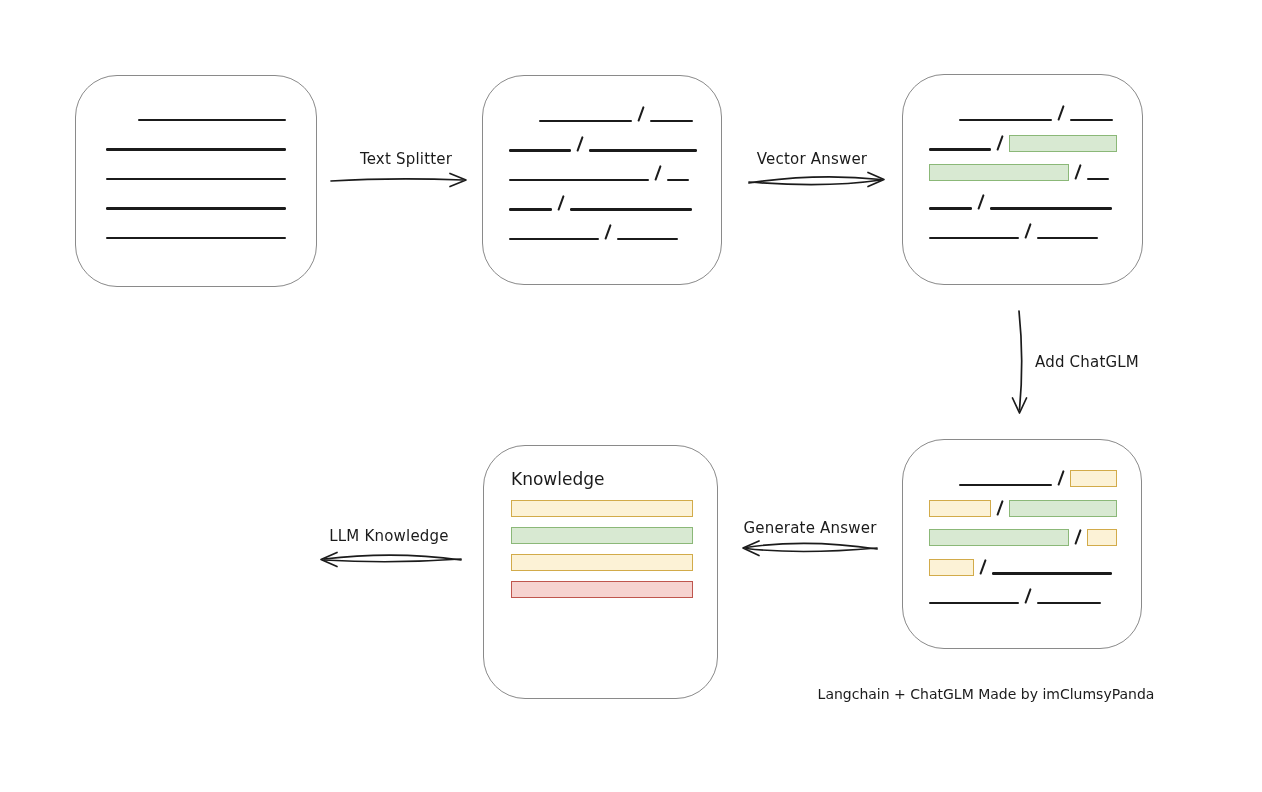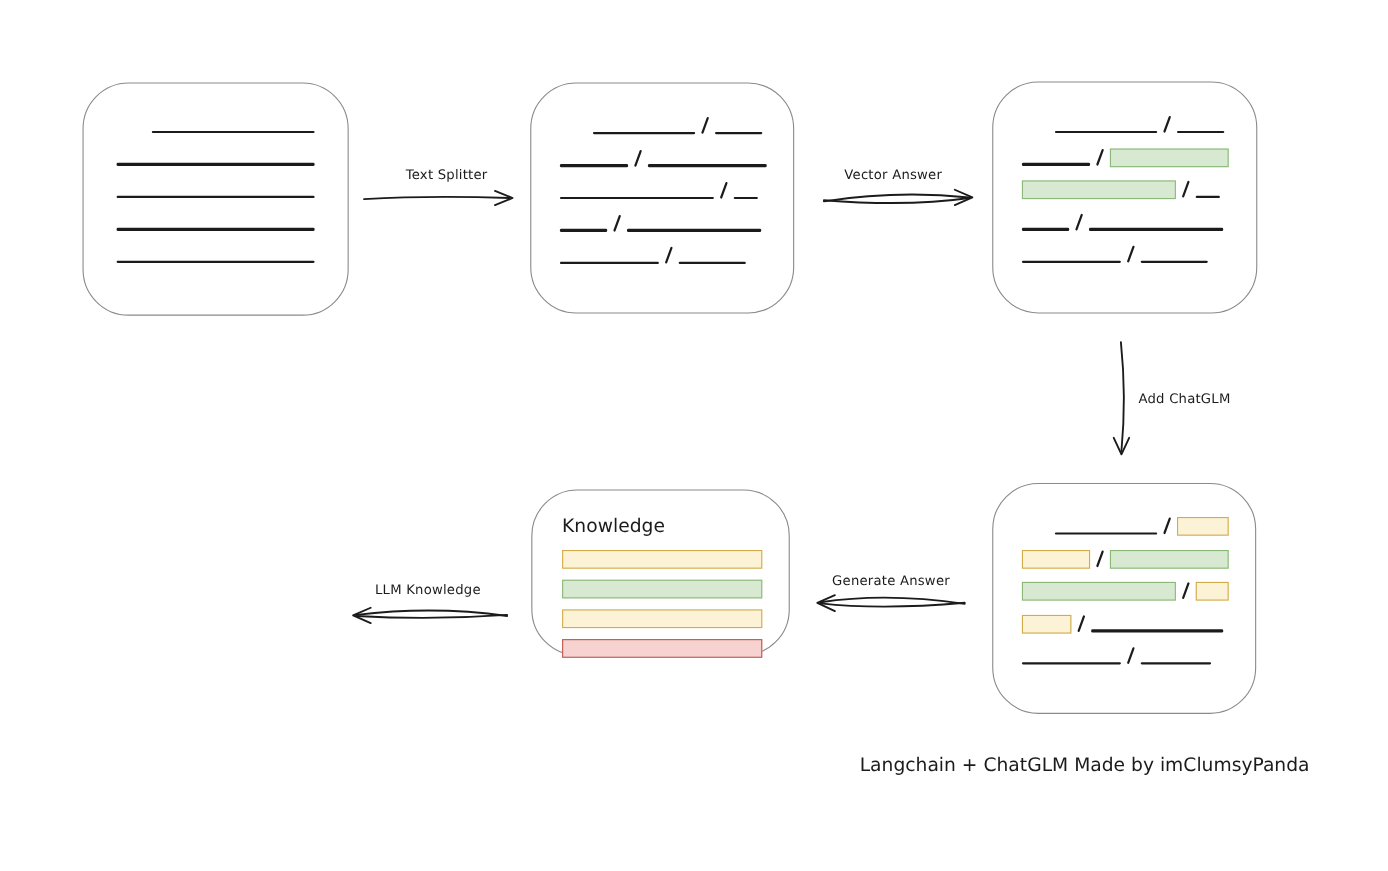--- a/index.html
+++ b/index.html
@@ -32,36 +32,36 @@
   }
   
   #doc-box{left:75px;top:75px;width:242px;height:212px;padding:17px 0 0 30px;}
   #doc-box .row{height:29.4px;}
   #split-box{left:482px;top:75px;width:240px;height:210px;padding:18px 0 0 26px;}
   #split-box .row{height:29.4px;}
   #vector-box{left:902px;top:74px;width:241px;height:211px;padding:18px 0 0 26px;}
   #vector-box .row{height:29.4px;}
   #context-box{left:902px;top:439px;width:240px;height:210px;padding:18px 0 0 26px;}
   #context-box .row{height:29.4px;}
-  #prompt-box{left:483px;top:445px;width:235px;height:151px;padding:22px 0 0 27px;}
+  #prompt-box{left:483px;top:445px;width:235px;height:254px;padding:22px 0 0 27px;}
   #prompt-box .row{height:27px;}
   #answer-box{left:75px;top:442px;width:240px;height:208px;padding:21px 0 0 32px;}
   #answer-box .rows{margin-top:3px;}
   #answer-box .row{height:30px;}
   .box-title{font-size:17px;line-height:22px;white-space:nowrap;}
   #prompt-box .title-question{margin-top:16px;}
   .label{
-    position:absolute;font-size:12px;line-height:20px;white-space:nowrap;
+    position:absolute;font-size:15px;line-height:20px;white-space:nowrap;
     letter-spacing:.2px;
     text-align:right;
   }
   .label.centered{transform:translateX(-50%);}
   #caption{
     position:absolute;left:986px;top:686px;transform:translateX(-50%);
-    font-size:17px;white-space:nowrap;
+    font-size:14px;white-space:nowrap;
   }
   svg.arrows{position:absolute;inset:0;pointer-events:none;}
   svg.arrows path{stroke:var(--stroke);stroke-width:1.7;fill:none;stroke-linecap:round;stroke-linejoin:round;}
 </style>
 </head>
 <body style="background: rgb(255, 255, 255);">
 
 <div class="canvas">
 
   <div class="box" id="doc-box">

